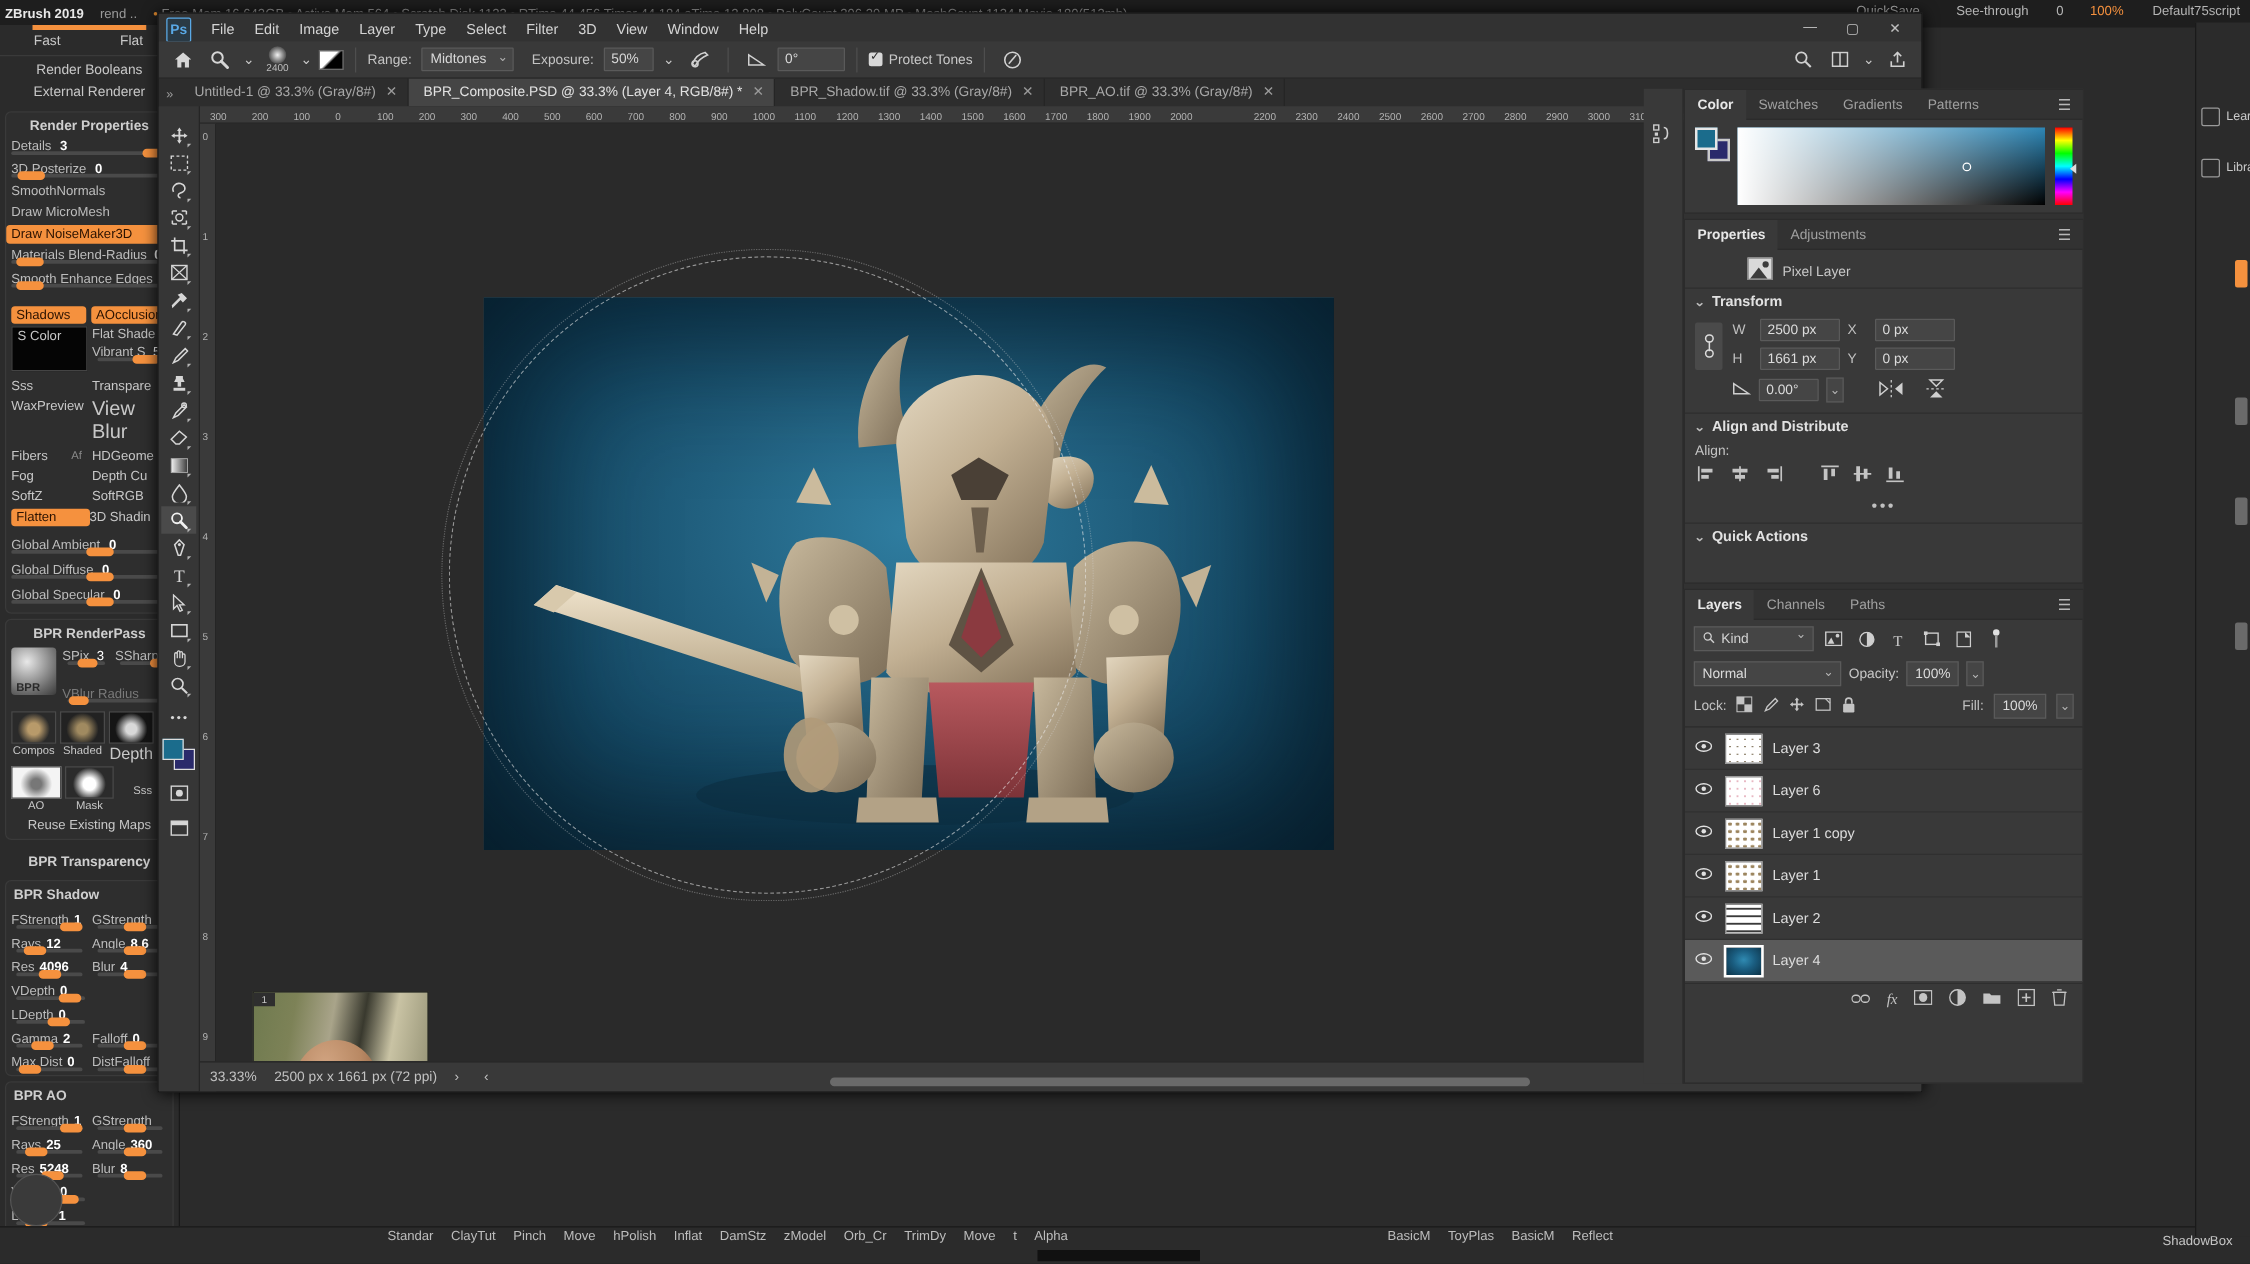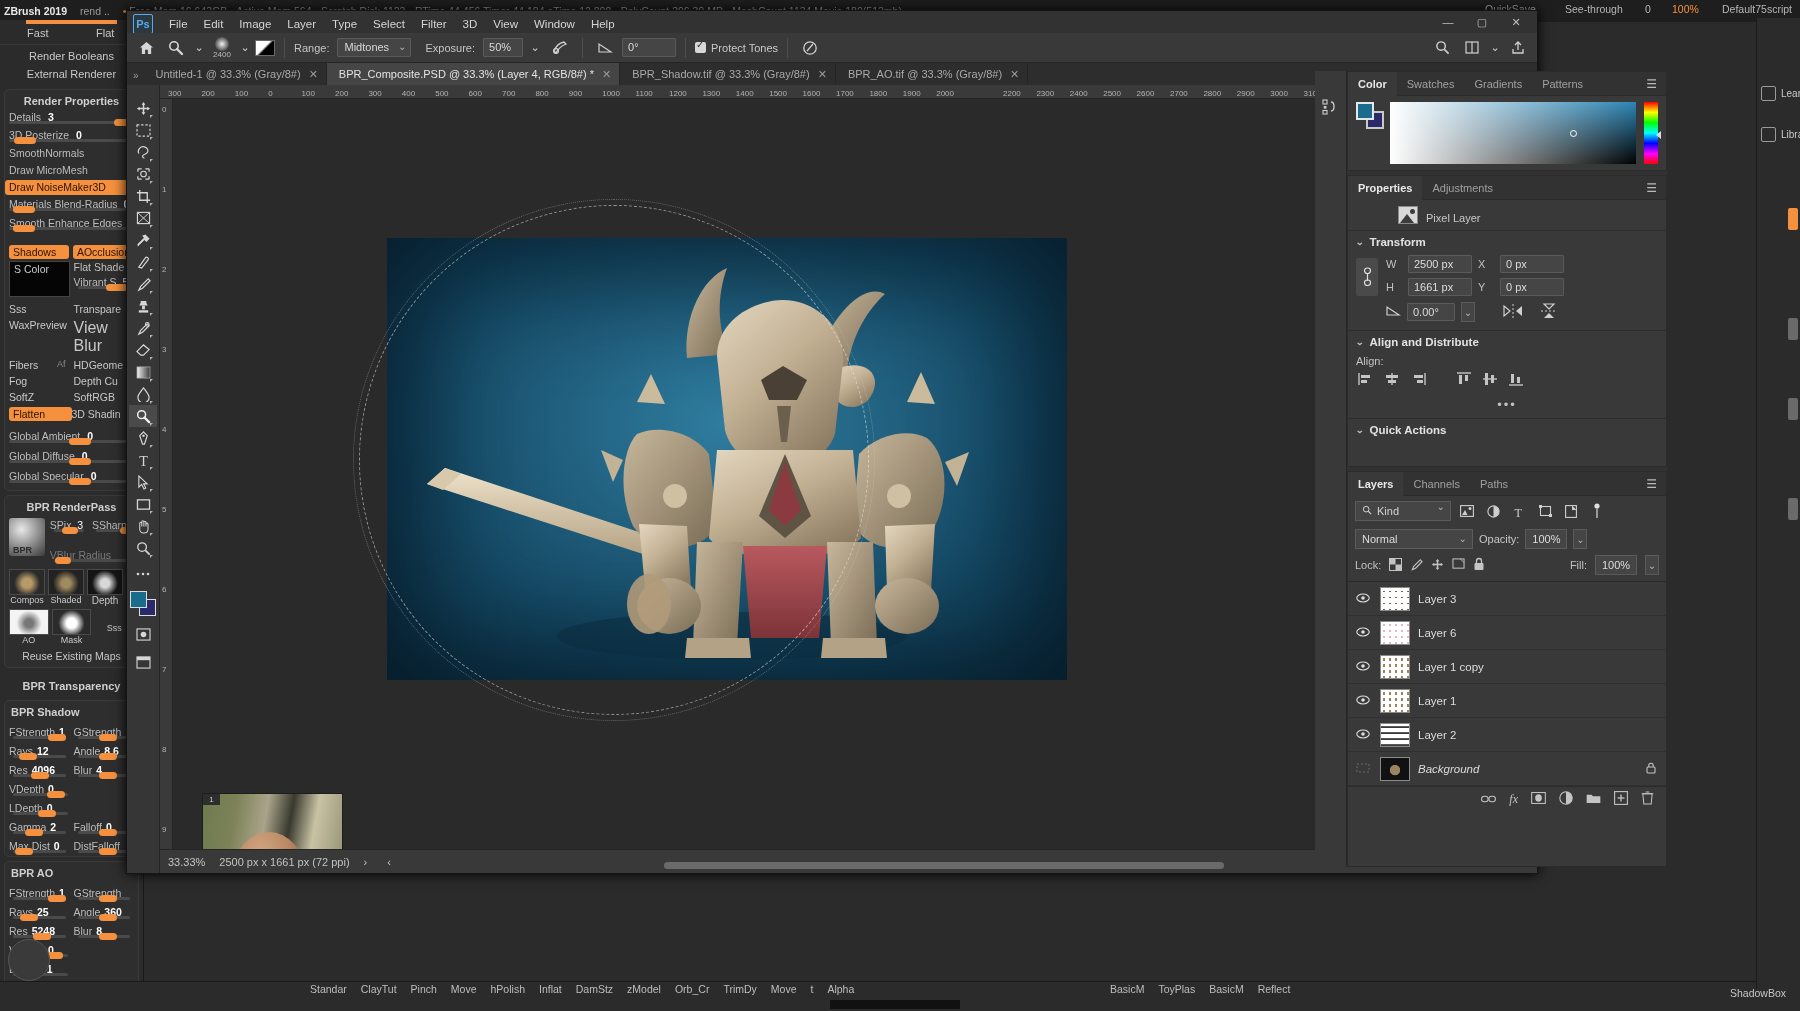--- a/index.html
+++ b/index.html
@@ -401,21 +401,21 @@
           <div style="flex:1;text-align:center;">
             <div style="height:26px;background:#242424;border:1px solid #4a4a4a;background-image:radial-gradient(circle at 50% 55%,#b89a6a 0 22%,#2a2a2a 60%);"></div>
             <div style="font-size:9px;">Compos</div>
           </div>
           <div style="flex:1;text-align:center;">
             <div style="height:26px;background:#242424;border:1px solid #4a4a4a;background-image:radial-gradient(circle at 50% 55%,#a08a60 0 20%,#222 60%);"></div>
             <div style="font-size:9px;">Shaded</div>
           </div>
           <div style="flex:1;text-align:center;">
             <div style="height:26px;background:#1a1a1a;border:1px solid #4a4a4a;background-image:radial-gradient(circle at 50% 55%,#d8d8d8 0 20%,#151515 60%);"></div>
-            <div style="font-size:10px;">Depth</div>
+            <div style="font-size:13px;">Depth</div>
           </div>
           <div style="width:8px;font-size:9px;padding-top:26px;">Sh</div>
         </div>
         <div style="display:flex;gap:3px;padding:3px 4px 0 4px;">
           <div style="flex:1;text-align:center;">
             <div style="height:26px;background:#f0f0f0;border:1px solid #4a4a4a;background-image:radial-gradient(circle at 50% 55%,#777 0 18%,#f4f4f4 55%);"></div>
             <div style="font-size:9px;">AO</div>
           </div>
           <div style="flex:1;text-align:center;">
             <div style="height:26px;background:#2b2b2b;border:1px solid #4a4a4a;background-image:radial-gradient(circle at 50% 55%,#fff 0 22%,#2b2b2b 58%);"></div>
@@ -1239,30 +1239,27 @@
                 <div class="lname">Layer 1</div>
               </div>
               <div class="layer-item">
                 <div class="eye"><svg width="14" height="10" viewBox="0 0 14 10">
                     <ellipse cx="7" cy="5" rx="6.2" ry="4" fill="none" stroke="#e0e0e0" stroke-width="1.1"></ellipse>
                     <circle cx="7" cy="5" r="1.8" fill="#e0e0e0"></circle>
                   </svg></div>
                 <div class="lthumb" style="null;background-image:linear-gradient(to bottom,transparent 40%,#3a3a3a 42%,#3a3a3a 60%,transparent 62%);"></div>
                 <div class="lname">Layer 2</div>
               </div>
-              <div class="layer-item">
+              <div class="layer-item selected">
                 <div class="eye"><svg width="14" height="10" viewBox="0 0 14 10">
-                    <rect x="1" y="1" width="12" height="8" fill="none" stroke="#6a6a6a" stroke-width="1" stroke-dasharray="2 2"></rect>
+                    <ellipse cx="7" cy="5" rx="6.2" ry="4" fill="none" stroke="#e0e0e0" stroke-width="1.1"></ellipse>
+                    <circle cx="7" cy="5" r="1.8" fill="#e0e0e0"></circle>
                   </svg></div>
-                <div class="lthumb" style="null;background:#111;background-image:radial-gradient(circle at 50% 55%,#9c855e 0 26%,#111 30%);"></div>
-                <div class="lname italic">Background</div>
-                <div class="lock-ico"><svg width="10" height="12" viewBox="0 0 10 12">
-                    <rect x="1" y="5" width="8" height="6" rx="1" fill="none" stroke="#c4c4c4" stroke-width="1.1"></rect>
-                    <path d="M2.8 5 V3.4 a2.2 2.2 0 0 1 4.4 0 V5" fill="none" stroke="#c4c4c4" stroke-width="1.1"></path>
-                  </svg></div>
+                <div class="lthumb" style="background: radial-gradient(at 50% 45%, rgb(47, 138, 178) 0%, rgb(26, 93, 128) 45%, rgb(13, 50, 70) 100%); outline: rgb(255, 255, 255) solid 2px; outline-offset: -1px;"></div>
+                <div class="lname">Layer 4</div>
               </div>
             </div>
           <div class="layer-foot">
             <span><svg width="15" height="10" viewBox="0 0 16 10">
                   <rect x="0.6" y="2" width="7" height="6" rx="3" fill="none" stroke="#c4c4c4" stroke-width="1.1"></rect>
                   <rect x="8.4" y="2" width="7" height="6" rx="3" fill="none" stroke="#c4c4c4" stroke-width="1.1"></rect>
                 </svg></span>
             <span><i style="font-style:italic;font-family:'Liberation Serif',serif;">fx</i></span>
             <span><svg width="15" height="12" viewBox="0 0 16 13">
                   <rect x="0.6" y="0.6" width="14.8" height="11.8" fill="none" stroke="#c4c4c4" stroke-width="1.1"></rect>

